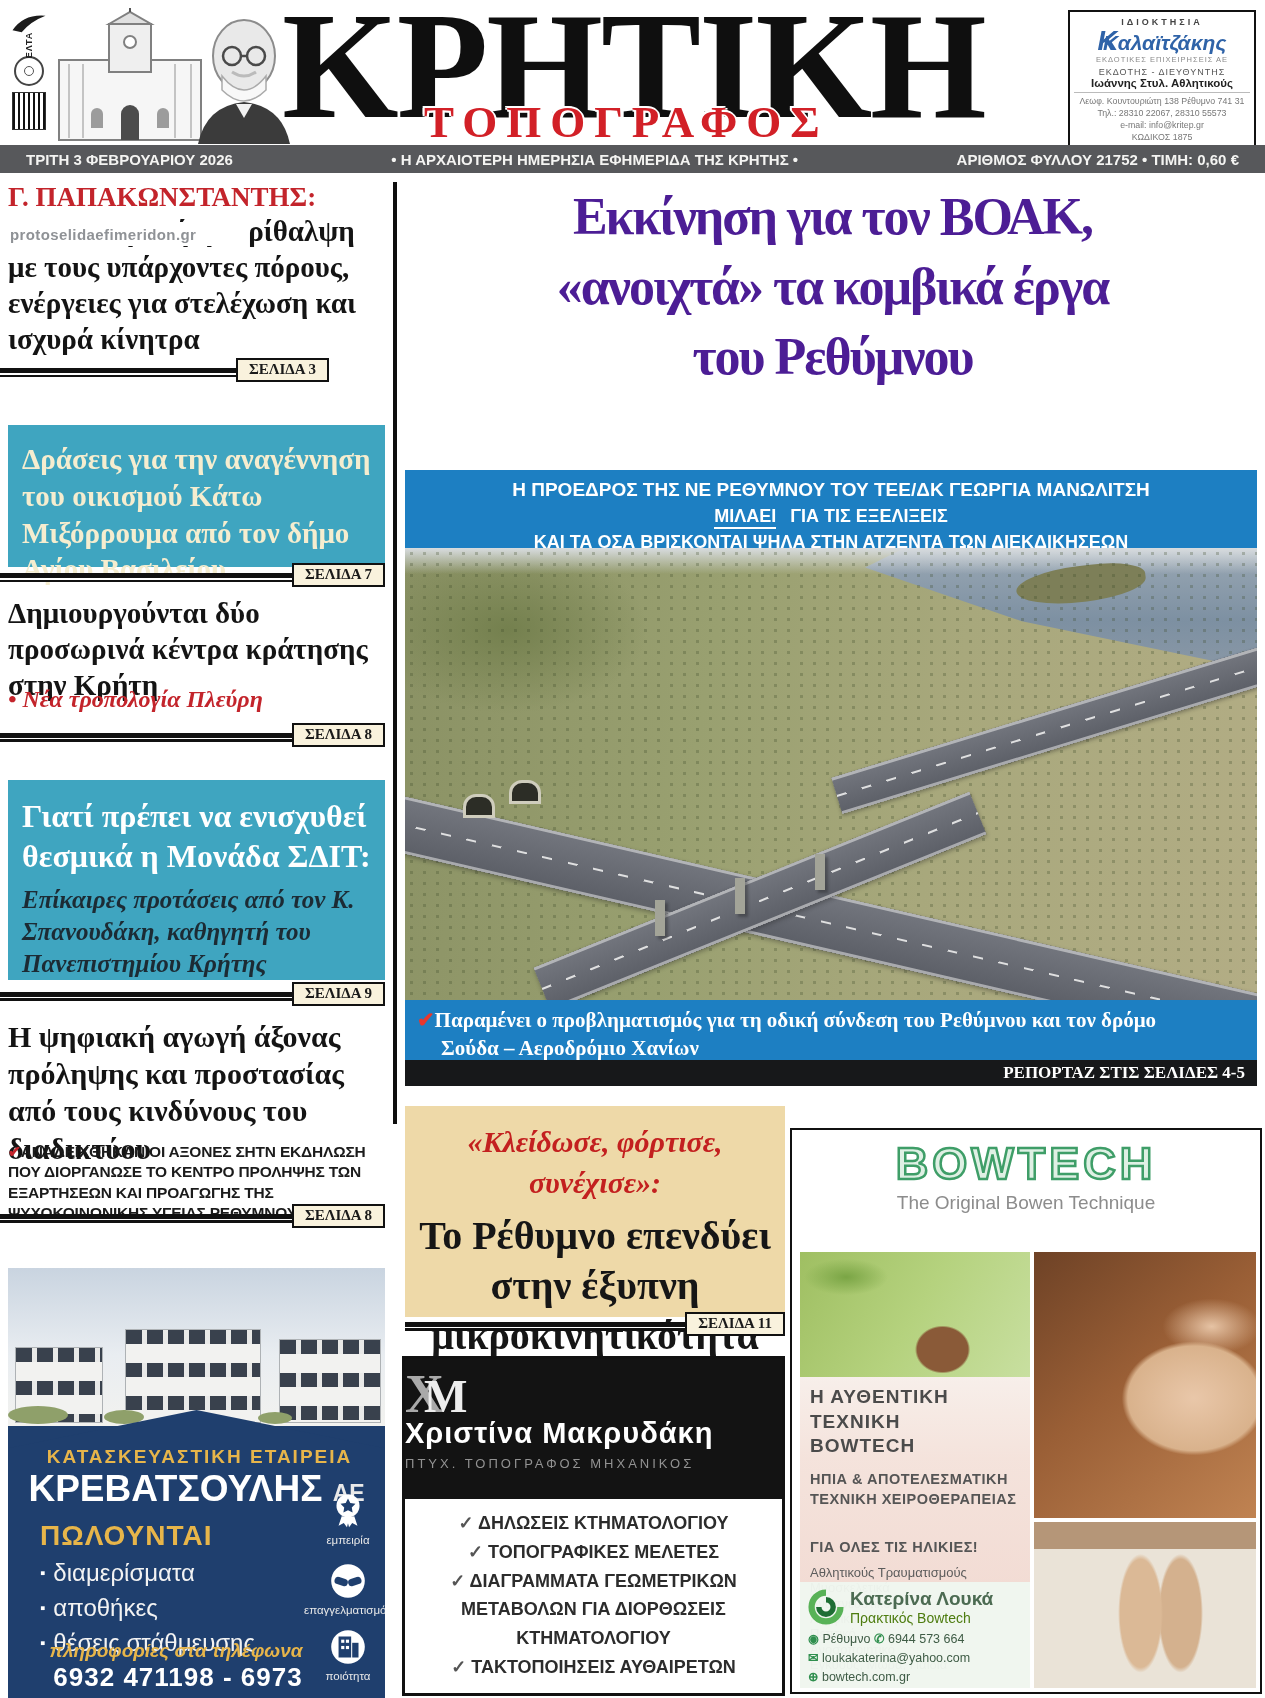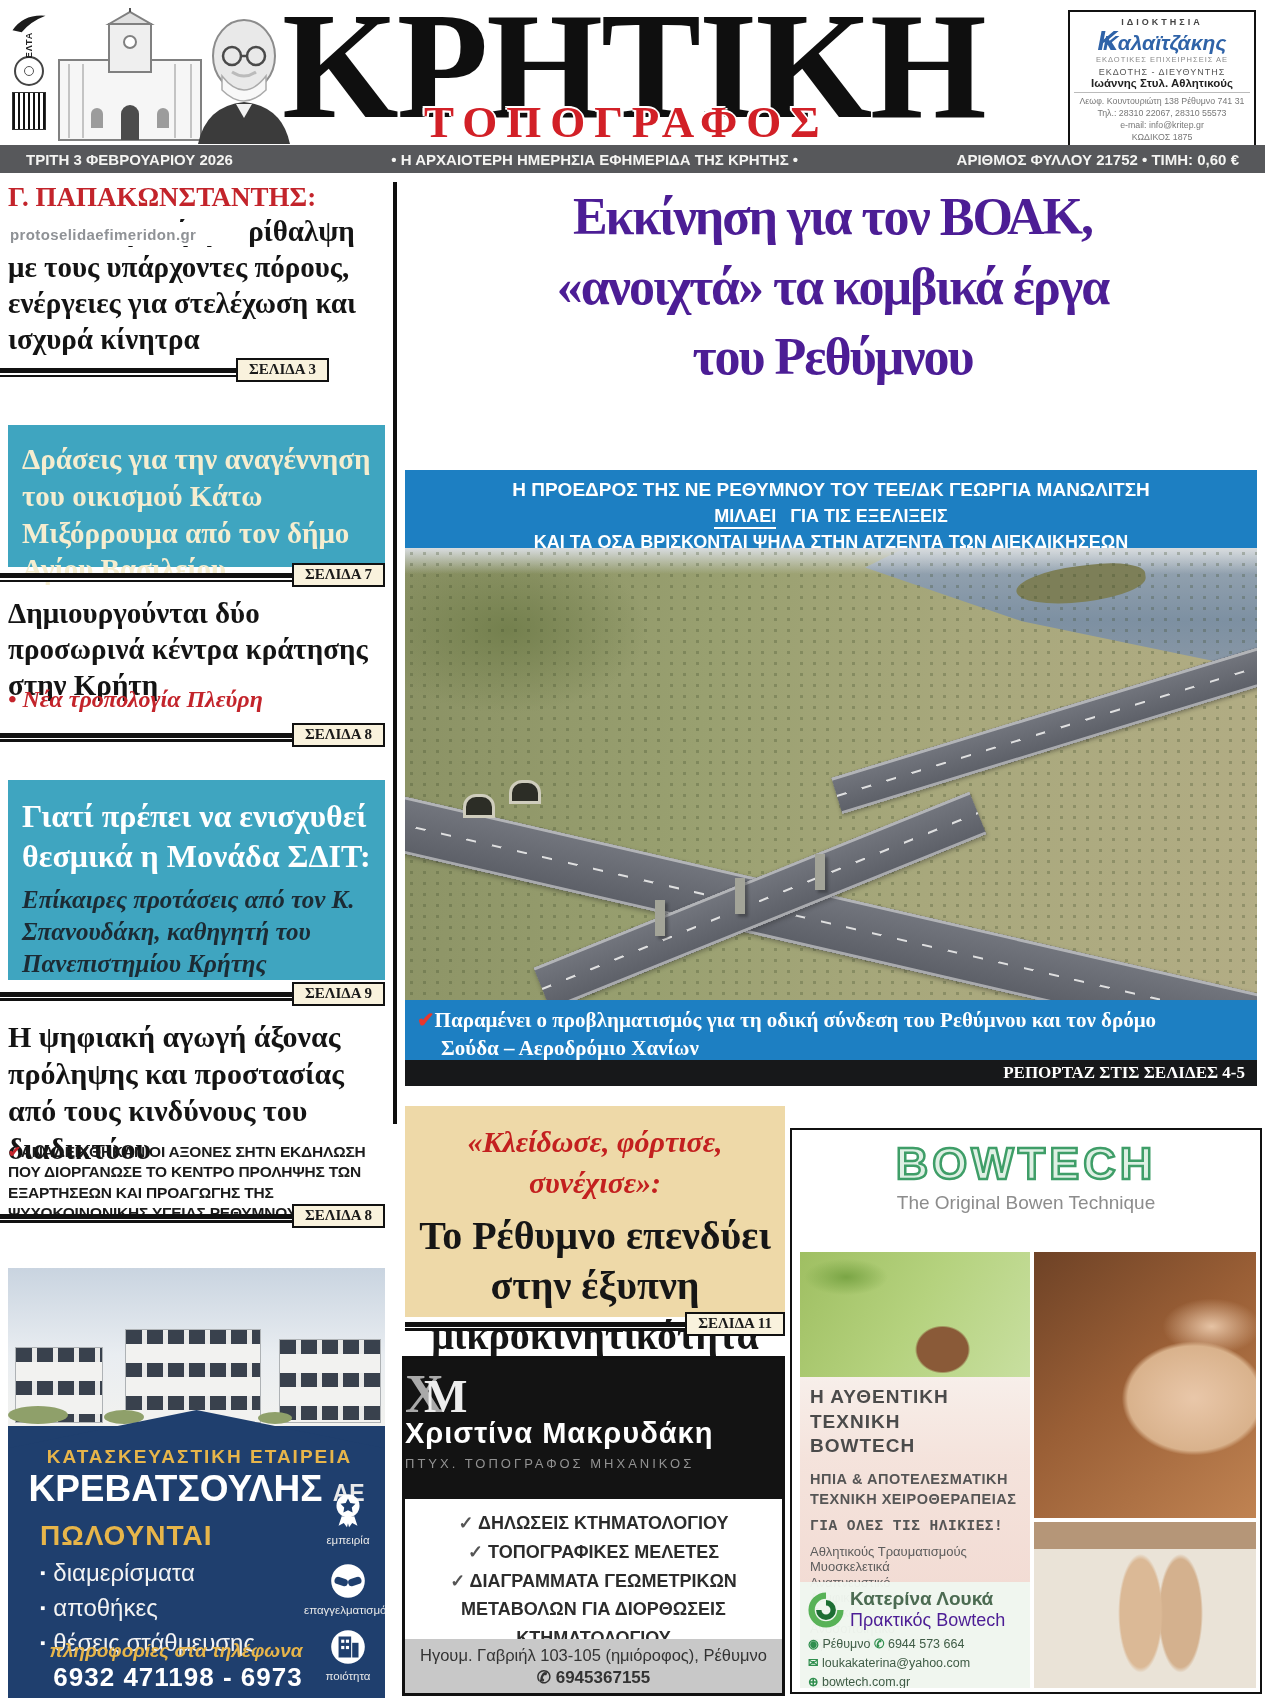--- a/index.html
+++ b/index.html
@@ -112,21 +112,21 @@
       radial-gradient(70px 40px at 80% 28%, #e6c3a4 0%, rgba(230,195,164,0) 70%),
       linear-gradient(140deg,#6e4226 0%,#9a5f36 45%,#c08352 100%);}
   .bw-photo-legs {background:
       radial-gradient(34px 90px at 48% 55%, #dbb996 0%, #dbb996 60%, rgba(219,185,150,0) 66%),
       radial-gradient(34px 90px at 66% 55%, #d4b18e 0%, #d4b18e 60%, rgba(212,177,142,0) 66%),
       linear-gradient(180deg,#b59678 0 16%, #eae3d7 16% 100%);}
   .bw-h {font-weight:800;font-size:19px;line-height:1.3;color:#4b4b4b;letter-spacing:1px;}
   .bw-s {font-weight:800;font-size:14.5px;line-height:1.4;color:#555;letter-spacing:.5px;}
   .bw-li {font-size:13px;line-height:1.18;color:#5c5c5c;}
   .bw-name {font-size:19px;font-weight:700;color:#4c6b52;}
-  .bw-title {font-size:18px;color:#4c1d95;}
+  .bw-title {font-size:14px;color:#4d7c0f;}
   .bw-cline {font-size:12.5px;color:#3f5c46;line-height:1.5;}
   .gicon {color:#2f8f4e;font-weight:700;}
 
   
   .krev {background:#1f3f6e;overflow:hidden;}
   .krev-photo {left:0;top:0;width:100%;height:158px;background:linear-gradient(#c9d4e0 0%,#e9edf1 55%,#f2f2ef 100%);}
   .bldg {position:absolute;bottom:4px;background:
       repeating-linear-gradient(90deg, transparent 0 16px, rgba(242,242,240,.95) 16px 21px),
       repeating-linear-gradient(180deg,#39414d 0 14px,#f2f2f0 14px 33px);
       box-shadow:0 0 0 1px #aeb2b5;}
@@ -304,44 +304,38 @@
       </div>
       <div class="makr-name">Χριστίνα Μακρυδάκη</div>
       <div class="makr-title">ΠΤΥΧ. ΤΟΠΟΓΡΑΦΟΣ ΜΗΧΑΝΙΚΟΣ</div>
     </div>
     <div class="makr-list">
       <div><span class="gicon" style="color:#555;">✓ </span><span>ΔΗΛΩΣΕΙΣ ΚΤΗΜΑΤΟΛΟΓΙΟΥ</span></div>
       <div><span style="color:#555;">✓ </span><span>ΤΟΠΟΓΡΑΦΙΚΕΣ ΜΕΛΕΤΕΣ</span></div>
       <div style="width:360px;margin:0 auto;"><span style="color:#555;">✓ </span><span>ΔΙΑΓΡΑΜΜΑΤΑ ΓΕΩΜΕΤΡΙΚΩΝ ΜΕΤΑΒΟΛΩΝ ΓΙΑ ΔΙΟΡΘΩΣΕΙΣ ΚΤΗΜΑΤΟΛΟΓΙΟΥ</span></div>
       <div><span style="color:#555;">✓ </span><span>ΤΑΚΤΟΠΟΙΗΣΕΙΣ ΑΥΘΑΙΡΕΤΩΝ</span></div>
     </div>
-    <div class="makr-foot">
-      <div>Ηγουμ. Γαβριήλ 103-105 (ημιόροφος), Ρέθυμνο</div>
-      <div class="makr-phone">
-        <span>✆ </span><span>6945367155</span>
-      </div>
-    </div>
   </div>
 
   <div class="abs bw" style="left:790px;top:1128px;width:472px;height:566px;">
     <div class="bw-logo" style="margin-top:8px;">BOWTECH</div>
     <div class="bw-tag">The Original Bowen Technique</div>
 
     <div class="abs" style="left:8px;top:122px;width:230px;height:436px;overflow:hidden;">
       <div class="abs bw-photo-child" style="left:0;top:0;width:230px;height:125px;"></div>
       <div class="abs bw-overlay" style="left:0;top:125px;width:230px;height:205px;padding:8px 10px;box-sizing:border-box;">
         <div class="bw-h">
           <div>Η ΑΥΘΕΝΤΙΚΗ ΤΕΧΝΙΚΗ</div>
           <div>BOWTECH</div>
         </div>
         <div class="bw-s" style="margin-top:10px;">
           <div>ΗΠΙΑ &amp; ΑΠΟΤΕΛΕΣΜΑΤΙΚΗ</div>
           <div>ΤΕΧΝΙΚΗ ΧΕΙΡΟΘΕΡΑΠΕΙΑΣ</div>
         </div>
-        <div class="bw-s" style="margin-top:6px;font-family:Liberation Mono, monospace;">ΓΙΑ ΟΛΕΣ ΤΙΣ ΗΛΙΚΙΕΣ!</div>
+        <div class="bw-s" style="margin-top:27px;">ΓΙΑ ΟΛΕΣ ΤΙΣ ΗΛΙΚΙΕΣ!</div>
         <div style="margin-top:8px;">
           <div class="bw-li">Αθλητικούς Τραυματισμούς</div>
           <div class="bw-li">Μυοσκελετικά</div>
           <div class="bw-li">Αναπνευστικό</div>
           <div class="bw-li">Λεμφικό</div>
           <div class="bw-li">Πεπτικό</div>
           <div class="bw-li">Ανοσοποιητικό</div>
           <div class="bw-li">Εγκύους, Μωρά, Παιδιά</div>
         </div>
       </div>

